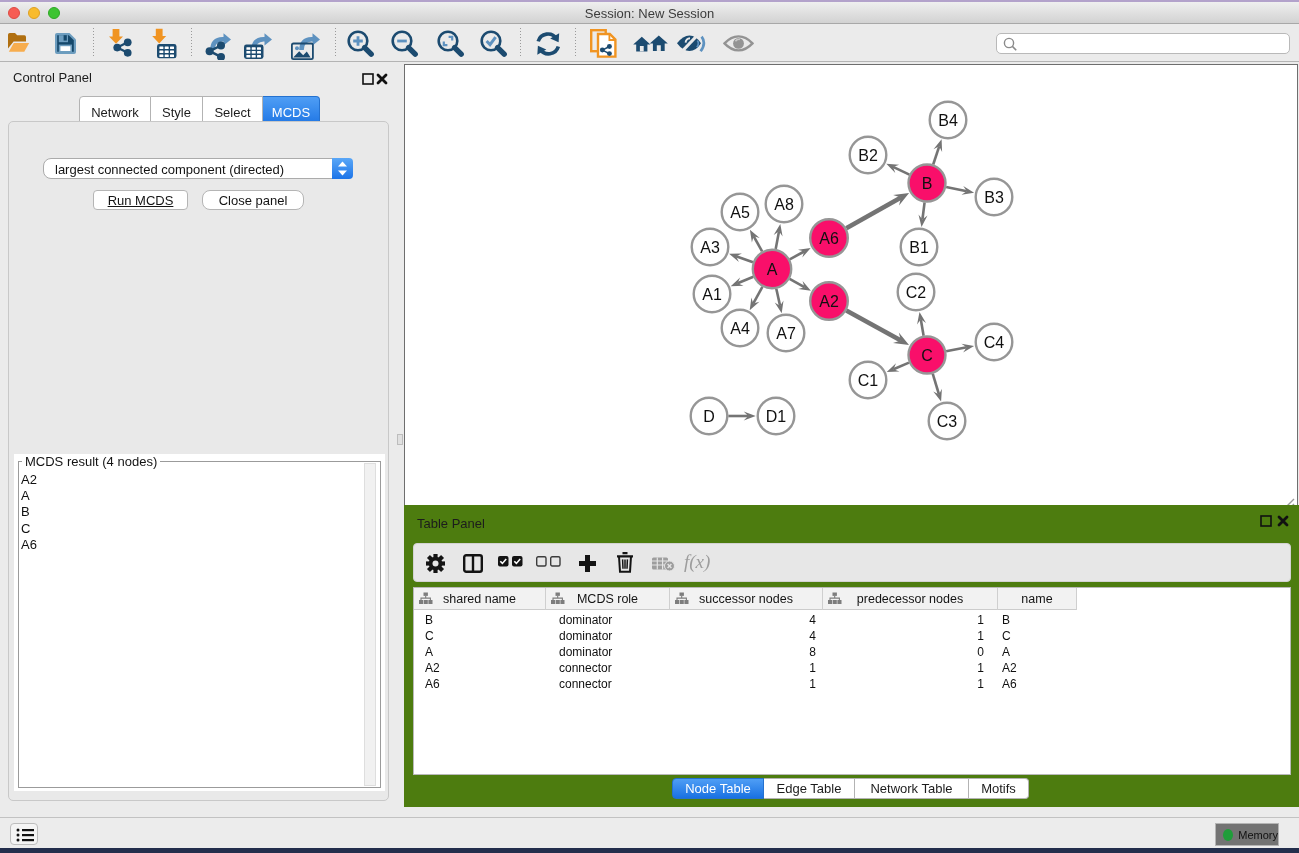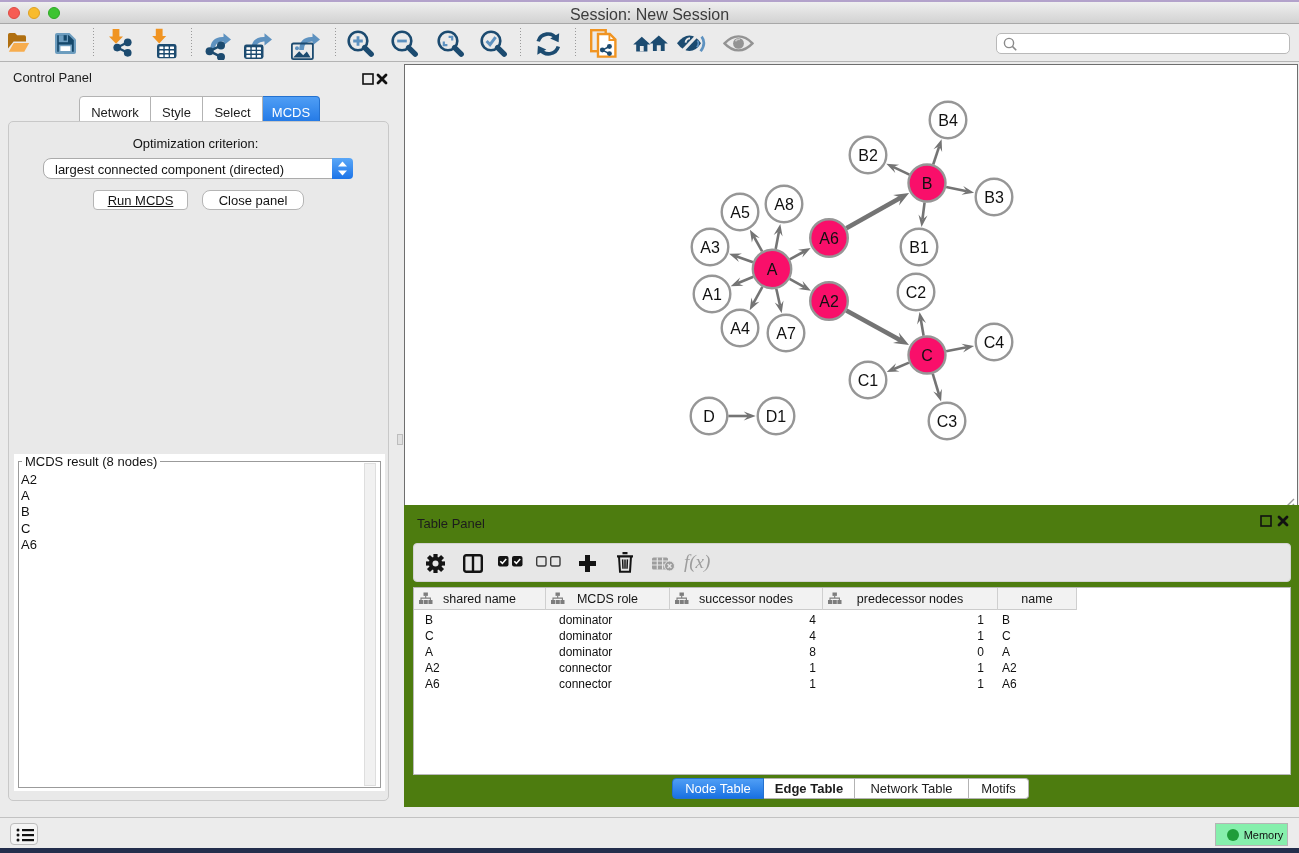--- a/index.html
+++ b/index.html
@@ -8,21 +8,21 @@
 .abs { position:absolute; }
 #deskTop { left:0; top:0; width:1299px; height:2px; background:#b3a2cb; }
 #deskBot { left:0; top:848px; width:1299px; height:5px; background:#232e4c; }
 
 #titlebar { left:0; top:2px; width:1299px; height:22px;
   background:linear-gradient(#efefef,#d2d2d2); border-bottom:1px solid #a8a8a8; }
 .light { position:absolute; width:12px; height:12px; border-radius:50%; top:5px; }
 #titlebar .r { left:8px;  background:#f75c53; border:1px solid #dd4b44; }
 #titlebar .y { left:28px; background:#f8bb2d; border:1px solid #dfa023; }
 #titlebar .g { left:48px; background:#3ec432; border:1px solid #2fa825; }
-#titlebar .t { position:absolute; width:100%; text-align:center; top:4px; font-size:16px; color:#3c3c3c; }
+#titlebar .t { position:absolute; width:100%; text-align:center; top:4px; font-size:13px; color:#3c3c3c; }
 
 #toolbar { left:0; top:24px; width:1299px; height:38px; background:#ebebeb; border-bottom:1px solid #b4b4b4; }
 .sep { position:absolute; top:4px; height:30px; width:1px;
   background-image:linear-gradient(#9a9a9a 34%, rgba(0,0,0,0) 0%);
   background-size:1px 3px; background-repeat:repeat-y; }
 #search { position:absolute; left:996px; top:9px; width:294px; height:21px; background:#fff;
   border:1px solid #b9b9b9; border-radius:5px; }
 
 #cpanel { left:0; top:62px; width:391px; height:755px; background:#ebebeb; }
 #cpanel .hdr { position:absolute; left:13px; top:8px; font-size:13px; color:#1c1c1c; }
@@ -71,21 +71,21 @@
 #thead { position:absolute; left:0; top:0; height:22px; background:#f2f2f2; border-bottom:1px solid #cccccc; }
 .hcell { position:absolute; top:0; height:22px; border-right:1px solid #cfcfcf; font-size:12.5px; color:#141414; }
 .hcell .lbl { position:absolute; width:100%; text-align:center; top:4px; }
 .trow { position:absolute; font-size:12px; color:#101010; }
 
 #btabs { position:absolute; left:268px; top:273px; display:flex; font-size:13px; height:21px; }
 
 #status { left:0; top:817px; width:1299px; height:31px; background:#ececec; border-top:1px solid #c2c2c2; }
 #listbtn { position:absolute; left:10px; top:5px; width:28px; height:22px; background:#f4f4f4;
   border:1px solid #bdbdbd; border-radius:4px; }
-#membtn { position:absolute; left:1215px; top:5px; width:73px; height:23px; background:#86efac;
+#membtn { position:absolute; left:1215px; top:5px; width:64px; height:23px; background:#737373;
   border:1px solid #b5b5b5; display:flex; align-items:center;justify-content:center; }
 #membtn .dot { width:12px; height:12px; border-radius:50%; background:#1f9d3a; margin-left:7px; }
 #membtn .t { font-size:11px; color:#111; margin-left:5px; }
 svg { display:block; }
 .icon { position:absolute; }
 </style>
 </head>
 <body>
 <div class="abs" id="deskTop"></div>
 <div class="abs" id="titlebar">
@@ -251,35 +251,34 @@
     <rect x="5" y="1" width="10" height="10" fill="none" stroke="#111" stroke-width="1.6"></rect>
     <path d="M20 2 L28 10 M28 2 L20 10" stroke="#111" stroke-width="2.8" stroke-linecap="round"></path>
   </svg>
   <div class="tabrow" style="left:79px; top:34px; height:33px;">
     <div class="tab first" style="width:72px;">Network</div>
     <div class="tab" style="width:52px;">Style</div>
     <div class="tab" style="width:60px;">Select</div>
     <div class="tab sel last" style="width:57px;">MCDS</div>
   </div>
   <div id="cpbox"></div>
-  <div id="optlabel">Optimization criterion:</div>
   <div id="dropdown">
       <span class="txt">largest connected component (directed)</span>
     <span class="step">
         <svg width="21" height="21">
       <polygon points="10.5,3.6 15,8.6 6,8.6" fill="#fff"></polygon>
       <polygon points="6,12.4 15,12.4 10.5,17.4" fill="#fff"></polygon>
     </svg>
       </span>
   </div>
   <div class="btn" style="left:93px; top:128px; width:95px;text-decoration:underline;">Run MCDS</div>
   <div class="btn" style="left:202px; top:128px; width:102px;border-radius:8px;">Close panel</div>
   <div id="fieldset">
     <div class="bord"></div>
-    <div class="legend">MCDS result (8 nodes)</div>
+    <div class="legend">MCDS result (4 nodes)</div>
     <div class="items">A2<br>A<br>B<br>C<br>A6</div>
     <div class="sb"></div>
   </div>
 </div>
 <div class="abs" id="split">
     <div class="h"></div>
   </div>
 <div class="abs" id="netwin">
   <svg class="icon" style="left:0; top:22px;" width="892" height="423" font-family="&quot;Liberation Sans&quot;, sans-serif">
     <line x1="357.1" y1="164.4" x2="348.6" y2="149.2" stroke="#747474" stroke-width="2.6"></line>
@@ -494,21 +493,21 @@
 <div class="trow" style="left:409px; top:73px; width:161px; text-align:right;">1</div>
 <div class="trow" style="left:588px; top:73px;">A2</div>
 <div class="trow" style="left:11px; top:89px;">A6</div>
 <div class="trow" style="left:145px; top:89px;">connector</div>
 <div class="trow" style="left:256px; top:89px; width:146px; text-align:right;">1</div>
 <div class="trow" style="left:409px; top:89px; width:161px; text-align:right;">1</div>
 <div class="trow" style="left:588px; top:89px;">A6</div>
   </div>
   <div id="btabs">
     <div class="tab first sel" style="width:92px;">Node Table</div>
-    <div class="tab" style="width:91px;font-weight:bold;">Edge Table</div>
+    <div class="tab" style="width:91px;">Edge Table</div>
     <div class="tab" style="width:114px;">Network Table</div>
     <div class="tab last" style="width:60px;">Motifs</div>
   </div>
 </div>
 <div class="abs" id="status">
   <div id="listbtn">
     <svg width="26" height="20" style="margin:1px 0 0 3px;">
       <circle cx="4" cy="5" r="1.5" fill="#111"></circle>
         <rect x="8" y="4" width="12" height="2.2" fill="#111"></rect>
       <circle cx="4" cy="10" r="1.5" fill="#111"></circle>

